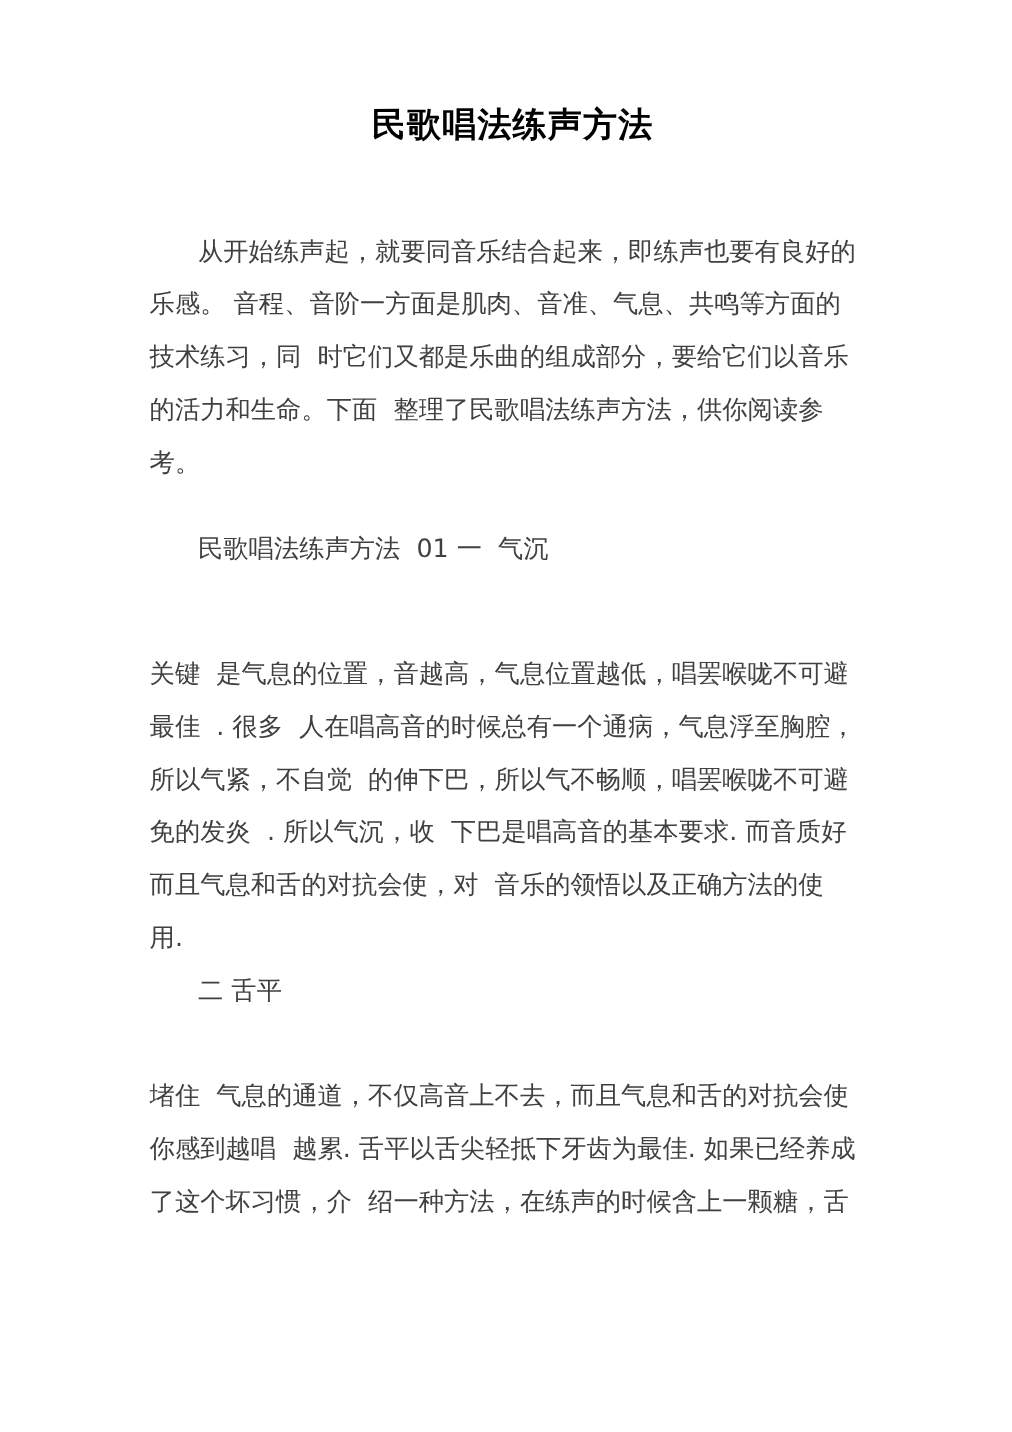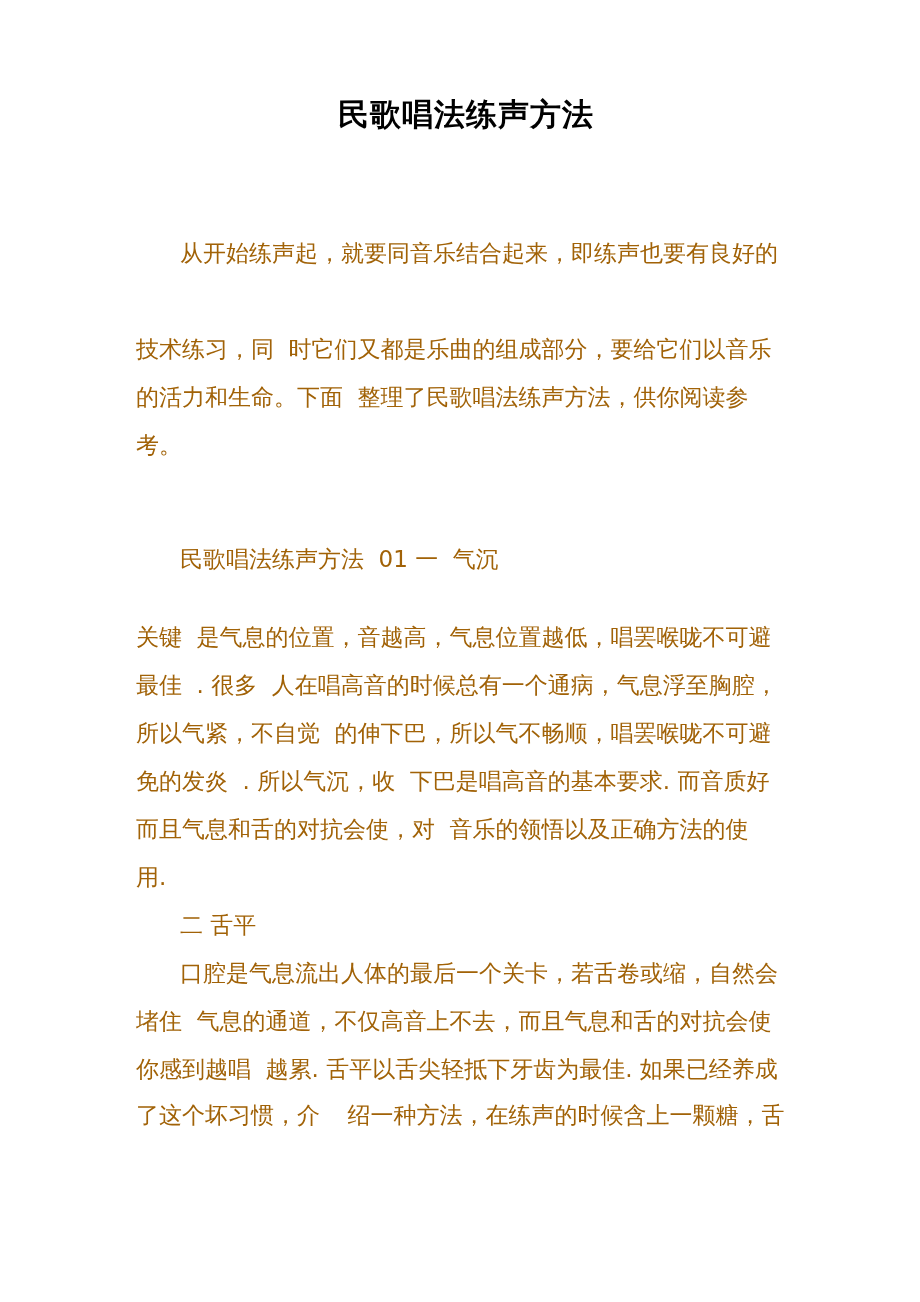--- a/index.html
+++ b/index.html
@@ -33,44 +33,43 @@
       letter-spacing: 1px;
       line-height: 44px;
       color: #000000;
     }
     .line {
       position: absolute;
       left: 136px;
       font-size: 23px;
       line-height: 30px;
       white-space: pre;
-      color: #a16207;
-      margin-top: 24px;
+      color: #404040;
     }
     .indent {
       left: 180px;
     }
   </style>
 </head>
 <body>
 
 <div class="page">
   <div class="title">民歌唱法练声方法</div>
 
   <div class="line indent" style="top:214px;">从开始练声起，就要同音乐结合起来，即练声也要有良好的</div>
+  <div class="line" style="top:262px;">乐感。 音程、音阶一方面是肌肉、音准、气息、共鸣等方面的</div>
   <div class="line" style="top:310px;">技术练习，同  时它们又都是乐曲的组成部分，要给它们以音乐</div>
   <div class="line" style="top:358px;text-align:center;">的活力和生命。下面  整理了民歌唱法练声方法，供你阅读参</div>
   <div class="line" style="top:406px;">考。</div>
 
-  <div class="line indent" style="top:520px;">民歌唱法练声方法  01 一  气沉</div>
+  <div class="line indent" style="top:484px;">民歌唱法练声方法  01 一  气沉</div>
   <div class="line" style="top:598px;">关键  是气息的位置，音越高，气息位置越低，唱罢喉咙不可避</div>
   <div class="line" style="top:646px;">最佳  . 很多  人在唱高音的时候总有一个通病，气息浮至胸腔，</div>
   <div class="line" style="top:694px;">所以气紧，不自觉  的伸下巴，所以气不畅顺，唱罢喉咙不可避</div>
   <div class="line" style="top:742px;">免的发炎  . 所以气沉，收  下巴是唱高音的基本要求. 而音质好</div>
   <div class="line" style="top:790px;">而且气息和舌的对抗会使，对  音乐的领悟以及正确方法的使</div>
   <div class="line" style="top:838px;">用.</div>
 
   <div class="line indent" style="top:886px;">二 舌平</div>
-  <div class="line indent" style="top:934px;">口腔是气息流出人体的最后一个关卡，若舌卷或缩，自然会</div>
   <div class="line" style="top:982px;">堵住  气息的通道，不仅高音上不去，而且气息和舌的对抗会使</div>
   <div class="line" style="top:1030px;">你感到越唱  越累. 舌平以舌尖轻抵下牙齿为最佳. 如果已经养成</div>
-  <div class="line" style="top:1078px;font-family:Liberation Mono, monospace;">了这个坏习惯，介  绍一种方法，在练声的时候含上一颗糖，舌</div>
+  <div class="line" style="top:1078px;">了这个坏习惯，介  绍一种方法，在练声的时候含上一颗糖，舌</div>
 </div>
 
 </body></html>

